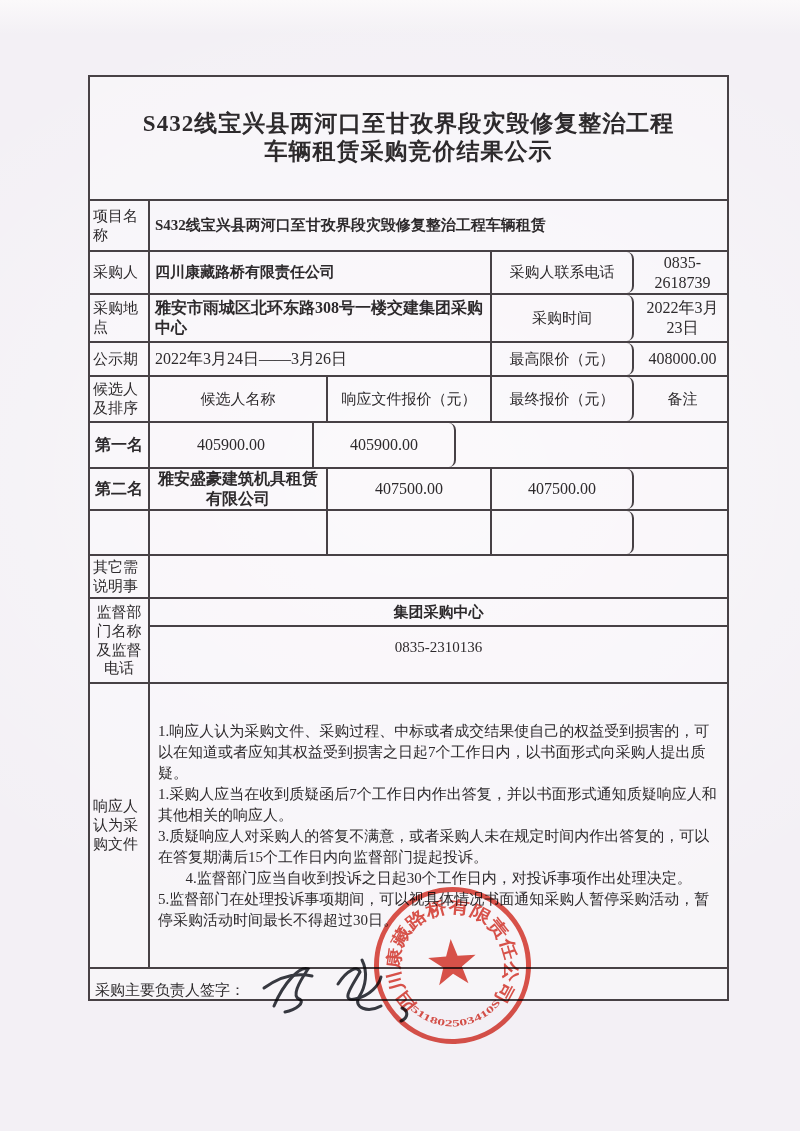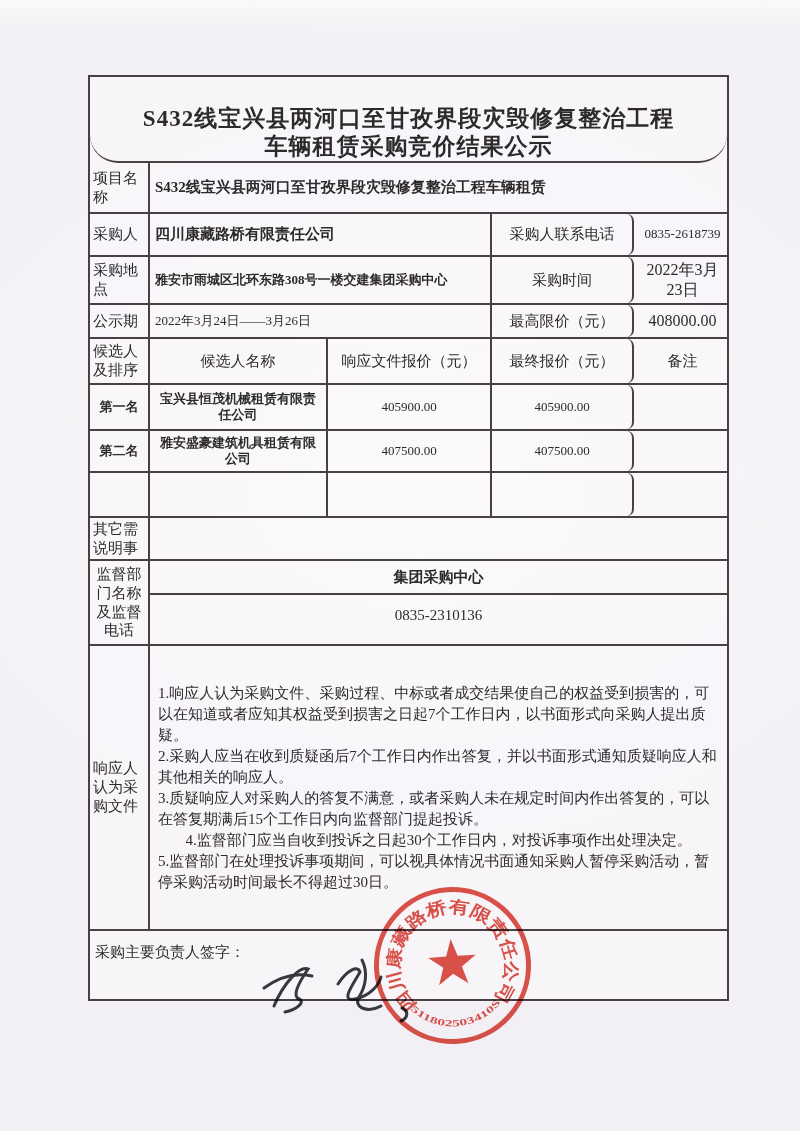--- a/index.html
+++ b/index.html
@@ -35,32 +35,32 @@
   .cell.last{border-right:none;}
   .c0{width:60px;flex:none;padding:2px 3px;}
   .w1{width:178px;flex:none;}
   .w2{width:164px;flex:none;}
   .w3{width:142px;flex:none;border-radius:7px;}
   .w4{width:97px;flex:none;}
   .mid{width:342px;flex:none;}
   .rest{flex:1;}
   .ctr{justify-content:center;text-align:center;}
   .bold{font-weight:bold;}
-  .sm{font-size:13px;}
+  .sm{font-size:16px;}
   .xs{font-size:16px;}
 
-  .title-band{height:86px;justify-content:flex-end;align-items:center;flex-direction:column;border-radius:28px;}
+  .title-band{height:124px;justify-content:center;align-items:center;flex-direction:column;}
   .title{font-size:23px;font-weight:bold;text-align:center;line-height:28px;letter-spacing:1px;}
 
   .obj-text{display:flex;flex-direction:column;justify-content:center;padding:6px 8px;border-radius:27px;}
   .obj-text div{font-size:15px;line-height:21px;text-align:left;}
 
   .sup-col{display:flex;flex-direction:column;flex:1;}
   .sup-col .half{box-sizing:border-box;display:flex;align-items:center;justify-content:center;
-    border-bottom:2px solid var(--line);height:34px;font-size:15px;}
+    border-bottom:2px solid var(--line);height:28px;font-size:15px;}
   .sup-col .half.last2{border-bottom:none;height:41px;}
 
   .stamp{position:absolute;left:360px;top:873px;width:185px;height:185px;
     mix-blend-mode:multiply;opacity:.87;transform:rotate(-4deg);}
   .sig{position:absolute;left:252px;top:950px;width:210px;height:78px;mix-blend-mode:multiply;}
 </style>
 </head>
 <body>
 
 <div class="page">
@@ -103,21 +103,20 @@
     <div class="band" style="height:46px">
       <div class="cell c0">候选人及排序</div>
       <div class="cell w1 ctr">候选人名称</div>
       <div class="cell w2 ctr">响应文件报价（元）</div>
       <div class="cell w3 ctr">最终报价（元）</div>
       <div class="cell w4 last ctr">备注</div>
     </div>
 
     <div class="band" style="height:46px">
       <div class="cell c0 ctr sm bold">第一名</div>
-      <div class="cell w1 ctr sm bold">宝兴县恒茂机械租赁有限责任公司</div>
       <div class="cell w2 ctr sm">405900.00</div>
       <div class="cell w3 ctr sm">405900.00</div>
       <div class="cell w4 last ctr sm"></div>
     </div>
 
     <div class="band" style="height:42px">
       <div class="cell c0 ctr sm bold">第二名</div>
       <div class="cell w1 ctr sm bold">雅安盛豪建筑机具租赁有限公司</div>
       <div class="cell w2 ctr sm">407500.00</div>
       <div class="cell w3 ctr sm">407500.00</div>
@@ -142,21 +141,21 @@
       <div class="sup-col">
         <div class="half bold">集团采购中心</div>
         <div class="half last2">0835-2310136</div>
       </div>
     </div>
 
     <div class="band" style="height:285px">
       <div class="cell c0">响应人认为采购文件</div>
       <div class="cell rest last obj-text">
         <div>1.响应人认为采购文件、采购过程、中标或者成交结果使自己的权益受到损害的，可以在知道或者应知其权益受到损害之日起7个工作日内，以书面形式向采购人提出质疑。</div>
-        <div>2.采购人应当在收到质疑函后7个工作日内作出答复，并以书面形式通知质疑响应人和其他相关的响应人。</div>
+        <div>1.采购人应当在收到质疑函后7个工作日内作出答复，并以书面形式通知质疑响应人和其他相关的响应人。</div>
         <div>3.质疑响应人对采购人的答复不满意，或者采购人未在规定时间内作出答复的，可以在答复期满后15个工作日内向监督部门提起投诉。</div>
         <div>4.监督部门应当自收到投诉之日起30个工作日内，对投诉事项作出处理决定。</div>
         <div>5.监督部门在处理投诉事项期间，可以视具体情况书面通知采购人暂停采购活动，暂停采购活动时间最长不得超过30日。</div>
       </div>
     </div>
 
     <div class="band" style="height:43px">
       <div class="cell rest last">
         <span>采购主要负责人签字：</span>
       </div>

